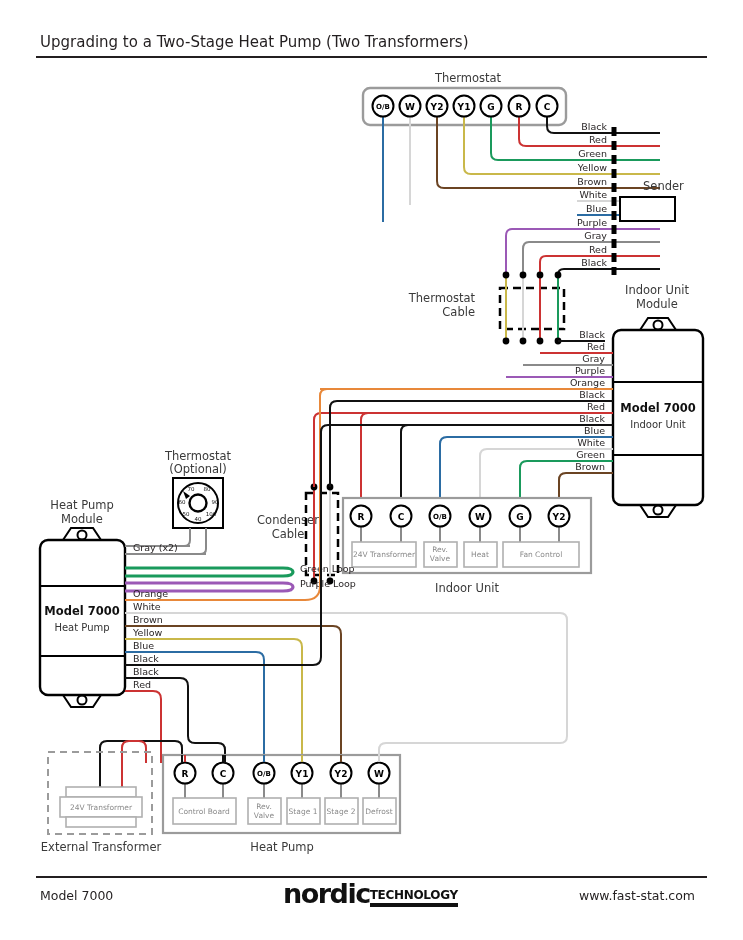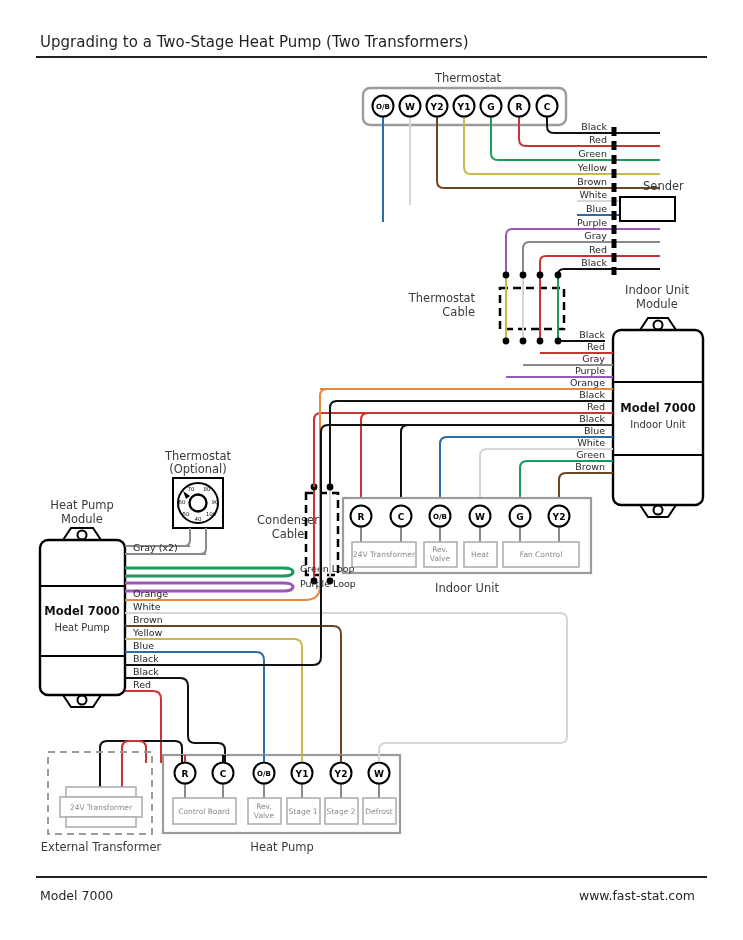--- a/index.html
+++ b/index.html
@@ -365,14 +365,23 @@
     <path d="M225,755 L225,763" stroke="#111111" stroke-width="2"></path>
     <line x1="560" y1="613" x2="560" y2="613" stroke="#d6d6d6" stroke-width="2"></line>
     <path d="M560,613 Q567,613 567,620 L567,736 Q567,743 560,743 L386,743 Q379,743 379,750 L379,757" fill="none" stroke="#d6d6d6" stroke-width="2"></path>
   </g>
 
   <line x1="36" y1="877" x2="707" y2="877" stroke="#231f20" stroke-width="2.2"></line>
   <text class="foot" x="40" y="900">Model 7000</text>
   <text x="637" y="900" class="foot" text-anchor="middle">www.fast-stat.com</text>
 </svg>
 
-
+<div style="position:absolute;left:283px;top:880px;display:flex;align-items:flex-end;">
+  <span style="font-family:'DejaVu Sans','Liberation Sans',sans-serif;font-weight:bold;
+               font-size:27px;letter-spacing:-1.5px;color:#111;line-height:1;">nordic</span>
+  <span style="display:inline-block;">
+    <span style="font-family:'DejaVu Sans','Liberation Sans',sans-serif;font-weight:bold;
+                 font-size:12px;letter-spacing:-0.3px;color:#111;line-height:1;display:block;">TECHNOLOGY</span>
+    <span style="display:block;height:4px;background:#111;margin-top:2px;"></span>
+  </span>
 </div>
 
+</div>
+
 </body></html>

